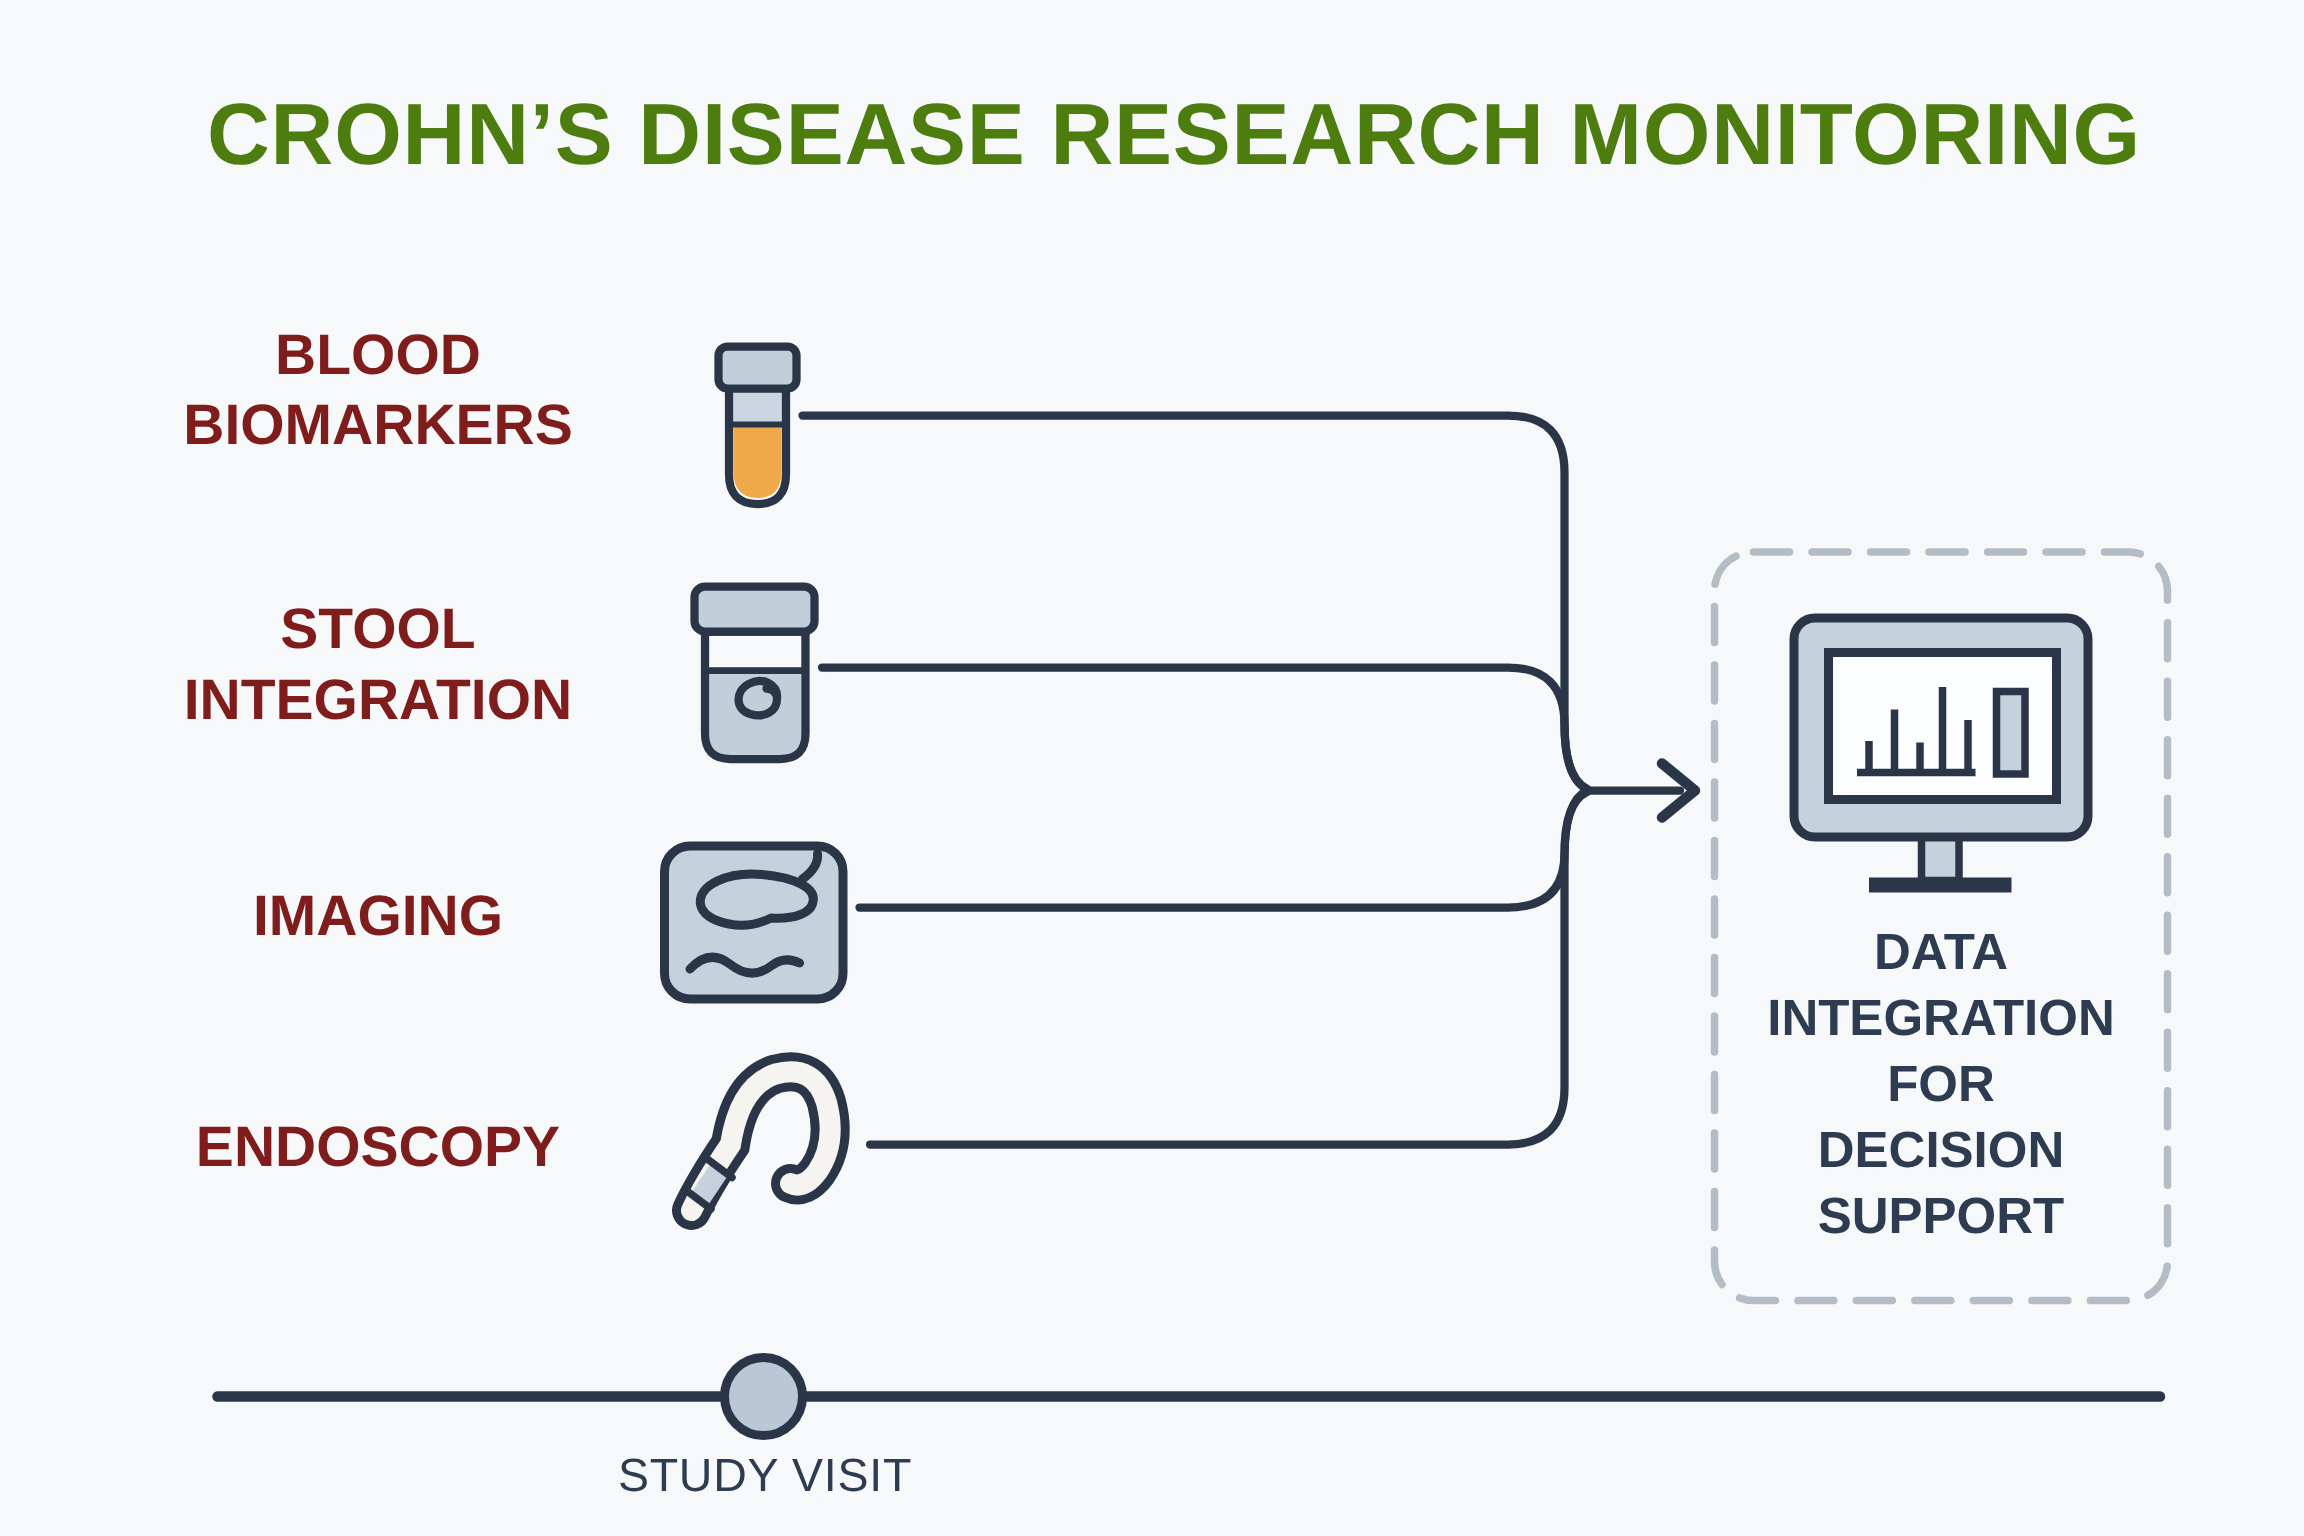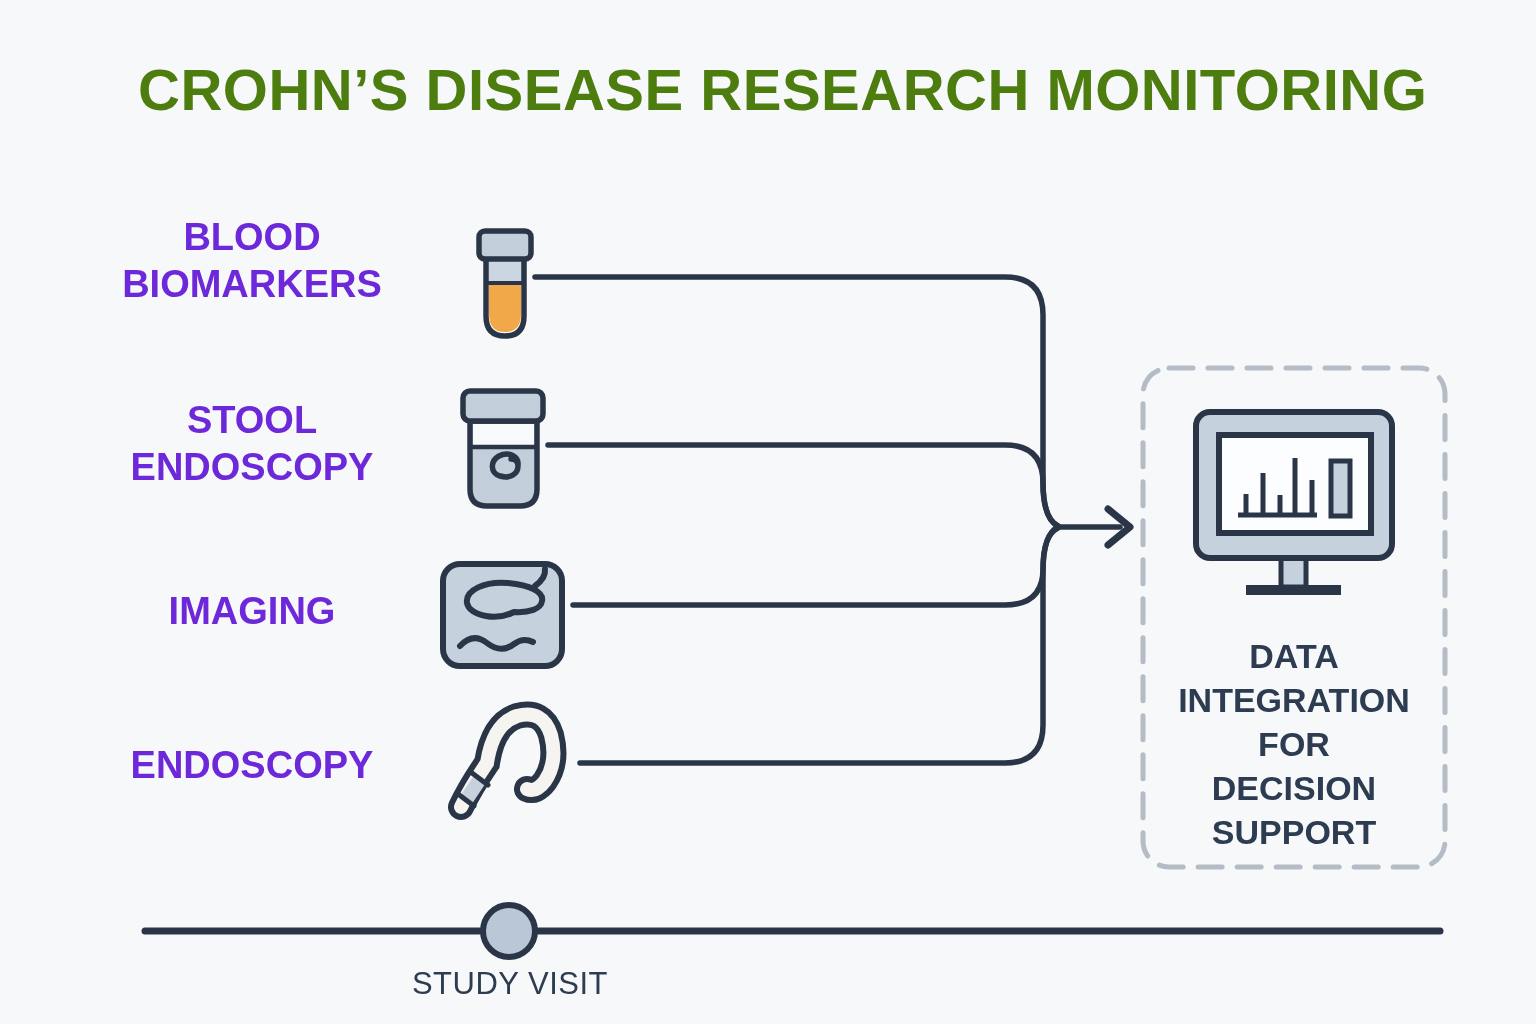--- a/index.html
+++ b/index.html
@@ -11,30 +11,30 @@
   }
   .abs{position:absolute;}
   #title{
     left:138px;top:56px;
     font-size:58px;font-weight:bold;letter-spacing:0.5px;
     color:#4d7c0f;white-space:nowrap;
   }
   .src-label{
     width:340px;left:82px;
     font-size:38px;font-weight:bold;line-height:47px;
-    text-align:center;white-space:pre-line;color:#6d28d9;
+    text-align:center;white-space:pre-line;color:#7f1d1d;
   }
   #label-blood{top:214px;}
   #label-stool{top:397px;}
   #label-imaging{top:588px;}
   #label-endoscopy{top:742px;}
   #box-label{
     left:1146px;top:613px;width:296px;
     font-size:34px;font-weight:bold;line-height:44px;
-    text-align:center;white-space:pre-line;color:#2d3c51;margin-top:21px;
+    text-align:center;white-space:pre-line;color:#2d3c51;
   }
   #study-visit-label{
     left:380px;top:966px;width:260px;
     font-size:31px;font-weight:normal;letter-spacing:0.5px;
     text-align:center;color:#2d3c51;
   }
   svg{display:block;}
   #diagram-svg{left:0;top:0;}
 </style>
 </head>
@@ -107,21 +107,21 @@
     <path d="M 145 931 H 1440" stroke="#2a3648" stroke-width="7" fill="none" stroke-linecap="round"></path>
     <circle cx="509" cy="931" r="26" fill="#bac7d6" stroke="#2a3648" stroke-width="6"></circle>
   </g>
 </svg>
 
 <div id="title" class="abs">CROHN’S DISEASE RESEARCH MONITORING</div>
 
 <div id="label-blood" class="abs src-label">BLOOD
 BIOMARKERS</div>
 <div id="label-stool" class="abs src-label">STOOL
-ENDOSCOPY</div>
+INTEGRATION</div>
 <div id="label-imaging" class="abs src-label">IMAGING</div>
 <div id="label-endoscopy" class="abs src-label">ENDOSCOPY</div>
 
 <div id="box-label" class="abs">DATA
 INTEGRATION
 FOR
 DECISION
 SUPPORT</div>
 
 <div id="study-visit-label" class="abs">STUDY VISIT</div>

